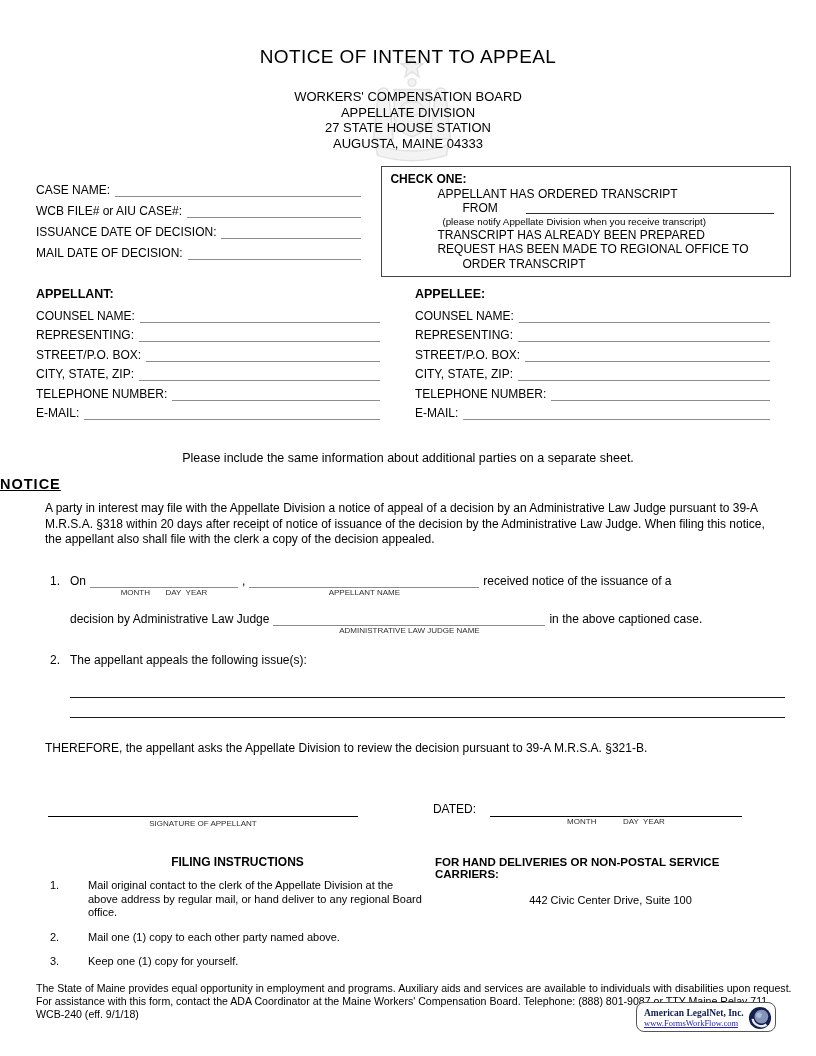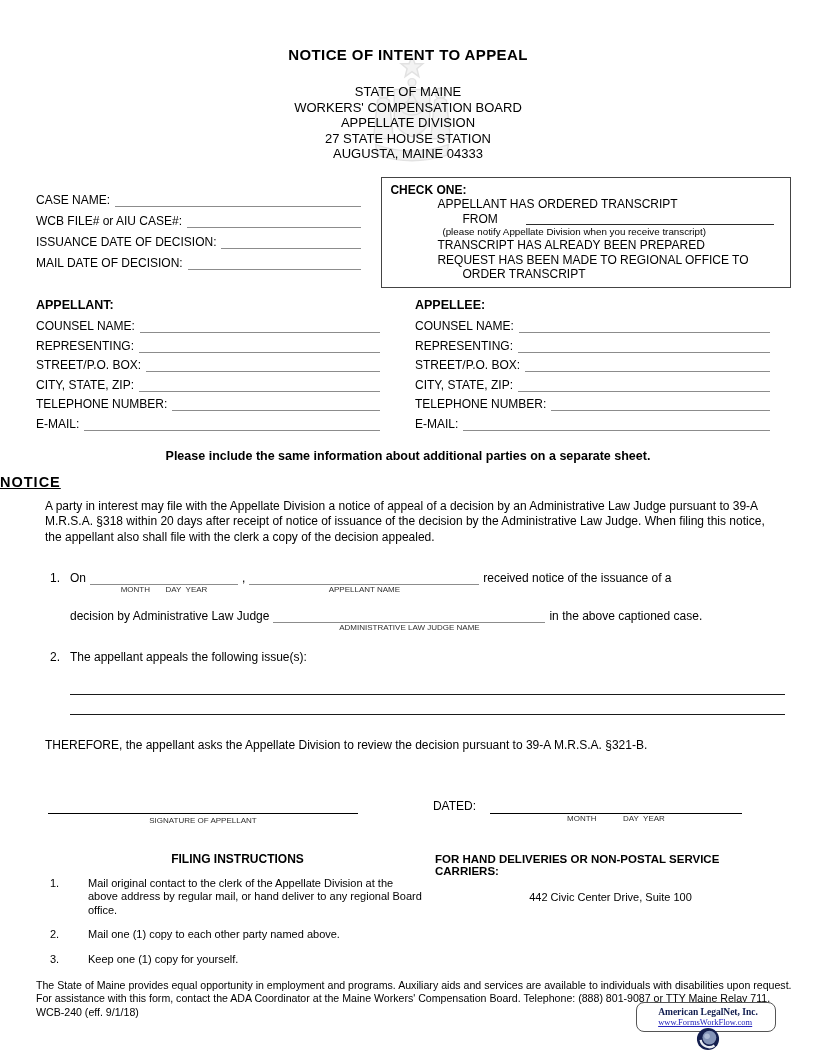--- a/index.html
+++ b/index.html
@@ -16,21 +16,21 @@
   }
 
   
   .header { position:relative; text-align:center; padding-top:46px; }
   .seal {
     position:absolute; left:348px; top:52px;
     width:128px; height:132px; opacity:.75; z-index:0;
   }
   .title {
     position:relative; z-index:1;
-    font-size:15px; font-weight:bold; letter-spacing:.4px;
+    font-size:19px; font-weight:normal; letter-spacing:.4px;
   }
   .org-lines { position:relative; z-index:1; margin-top:21px; font-size:13px; line-height:15.5px; }
 
   
   .top-row { display:flex; margin:15px 25px 0 36px; }
   .case-fields { width:344px; padding-top:13px; }
   .frow { display:flex; align-items:center; height:21px; }
   .flabel { white-space:nowrap; padding-right:5px; }
   .fline { flex:1; border-bottom:1.5px solid #8c8c8c; height:14px; }
   .fline.dark { border-bottom:1px solid #2b2b2b; }
@@ -49,21 +49,21 @@
 
   
   .parties-row { display:flex; margin:10px 46px 0 36px; }
   .party { }
   .party-left { width:344px; }
   .party-right { margin-left:35px; flex:1; }
   .party-heading { font-weight:bold; font-size:12.5px; height:19px; }
   .party .frow { height:19.5px; }
 
   
-  .center-bold { margin-top:15px; text-align:center; font-weight:bold; font-size:12.5px; }
+  .center-bold { margin-top:28px; text-align:center; font-weight:normal; font-size:12.5px; }
   .notice-heading {
     margin-top:11px; text-align:left;
     font-size:14.5px; font-weight:bold; letter-spacing:1px;
     text-decoration:underline;
   }
   .notice-body { margin:9px 38px 0 45px; font-size:12px; line-height:15.6px; }
 
   
   .numbered-item { display:flex; margin:26px 36px 0 50px; }
   .num { width:20px; flex:none; }
@@ -112,21 +112,20 @@
   
   .disclaimer { margin:2px 24px 0 36px; font-size:10.6px; line-height:13.2px; }
   .form-number { margin-left:36px; font-size:10.6px; line-height:13.2px; }
 
   .alnlogo {
     position:absolute; left:636px; top:1002px;
     width:140px; height:30px;
     border:1.5px solid #555; border-radius:8px;
     display:flex; align-items:center; padding:4px 3px 2px 7px;
     background:#fff;
-    flex-direction:column;
   }
   .aln-text { flex:1; }
   .aln-company {
     font-family:"Liberation Serif","DejaVu Serif",serif;
     font-weight:bold; font-size:9.5px; color:#101c4e; white-space:nowrap;
   }
   .aln-site {
     font-family:"Liberation Serif","DejaVu Serif",serif;
     font-size:8.5px; color:#2323bb; text-decoration:underline; white-space:nowrap;
   }
@@ -147,21 +146,20 @@
         <path d="M65,40 l-5,9 h10 z"></path>
         <ellipse cx="36" cy="40" rx="5.5" ry="5.5"></ellipse>
         <path d="M30,47 q6,-5 12,0 l4,39 h-20 z"></path>
         <ellipse cx="94" cy="40" rx="5.5" ry="5.5"></ellipse>
         <path d="M88,47 q6,-5 12,0 l4,39 h-20 z"></path>
         <path d="M28,92 q37,13 74,0 l-2,11 q-35,11 -70,0 z"></path>
       </g>
     </svg>
     <div class="title">NOTICE OF INTENT TO APPEAL</div>
     <div class="org-lines">
-      <div>STATE OF MAINE</div>
       <div>WORKERS' COMPENSATION BOARD</div>
       <div>APPELLATE DIVISION</div>
       <div>27 STATE HOUSE STATION</div>
       <div>AUGUSTA, MAINE 04333</div>
     </div>
   </div>
 
   <div class="top-row">
     <div class="case-fields">
       <div class="frow">

